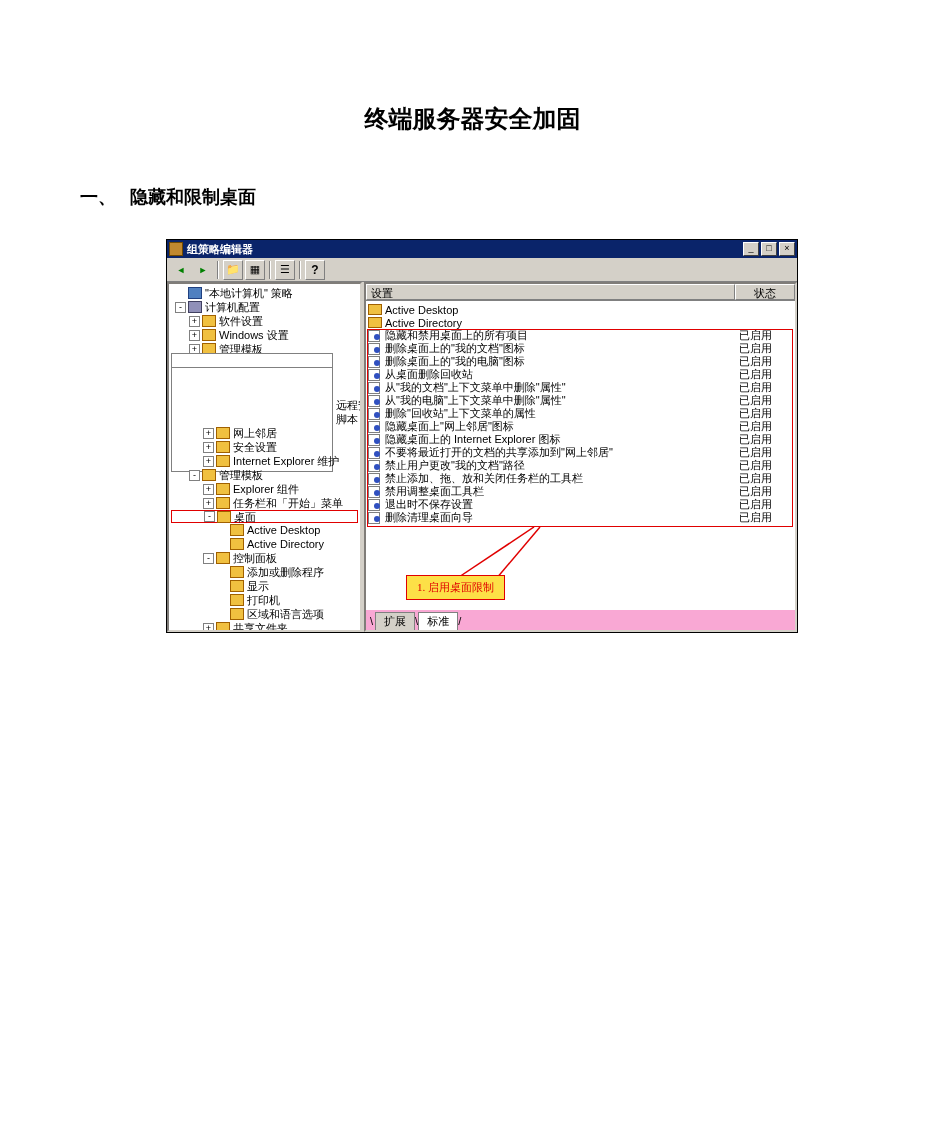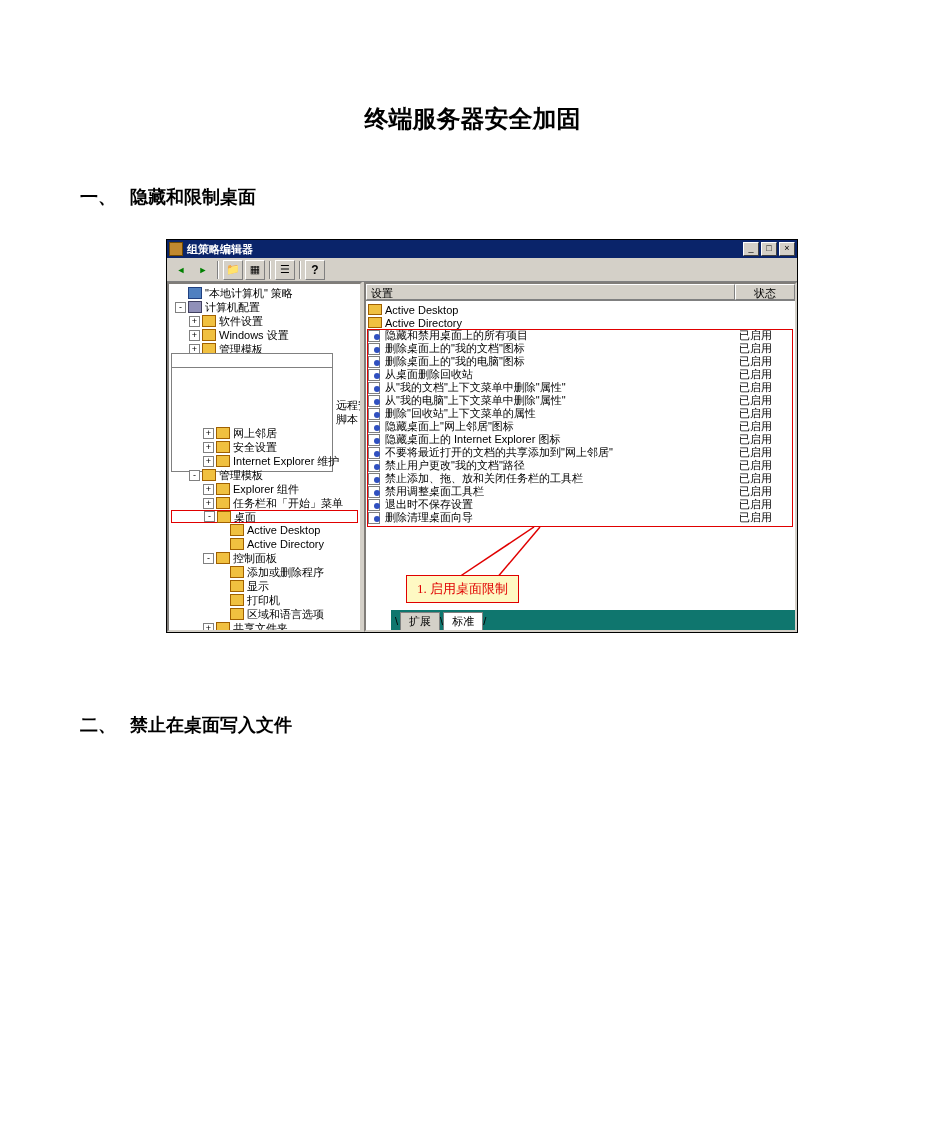--- a/index.html
+++ b/index.html
@@ -52,22 +52,22 @@
   .col-state { width:60px; text-align:center; }
   .listbody { flex:1; padding:2px; position:relative; }
   .frow { display:flex; align-items:center; height:13px; font-size:11px; }
   .frow .fic { width:14px; height:11px; background:#f0c040; border:1px solid #a06000; margin-right:3px; }
   .frow .sic { width:14px; height:11px; margin-right:3px; position:relative; }
   .frow .sic::before { content:""; position:absolute; width:10px; height:10px; background:#fff; border:1px solid #808080; }
   .frow .sic::after { content:""; position:absolute; width:6px; height:6px; background:#3050c0; top:4px; left:6px; border-radius:50%; }
   .frow .fn { flex:1; }
   .frow .fs { width:54px; }
   .redbox { position:absolute; border:1.5px solid #e00000; }
-  .callout-box { position:absolute; border:1.5px solid #e00000; padding:4px 10px; font-size:13px; color:#e00000; background:#fef9c3; font-family:"SimSun"; }
-  .tabs { height:20px; background:#0f766e; padding:2px 4px 0 4px;margin-left:25px; }
+  .callout-box { position:absolute; border:1.5px solid #e00000; padding:4px 10px; font-size:11px; color:#e00000; background:#fde047; font-family:"SimSun"; }
+  .tabs { height:20px; background:#f9a8d4; padding:2px 4px 0 4px; }
   .tab { display:inline-block; background:#fff; border:1px solid #808080; border-bottom:none; padding:1px 8px; font-size:11px; }
   .tab.bg { background:#d4d0c8; }
 </style>
 </head>
 <body>
 
 <div class="page">
   <div class="doc-title">终端服务器安全加固</div>
 
   <div class="sec-heading">
@@ -347,16 +347,13 @@
               <span class="fs">已启用</span>
             </div>
           </div>
         <div class="tabs">
           <span style="font-size:11px;margin-right:2px;">\</span><span class="tab bg">扩展</span><span style="font-size:11px;">\</span><span class="tab">标准</span><span style="font-size:11px;">/</span>
         </div>
       </div>
     </div>
   </div>
 
-  <div class="sec-heading">
-    <span class="num">二、</span><span>禁止在桌面写入文件</span>
-  </div>
 </div>
 
 </body></html>

